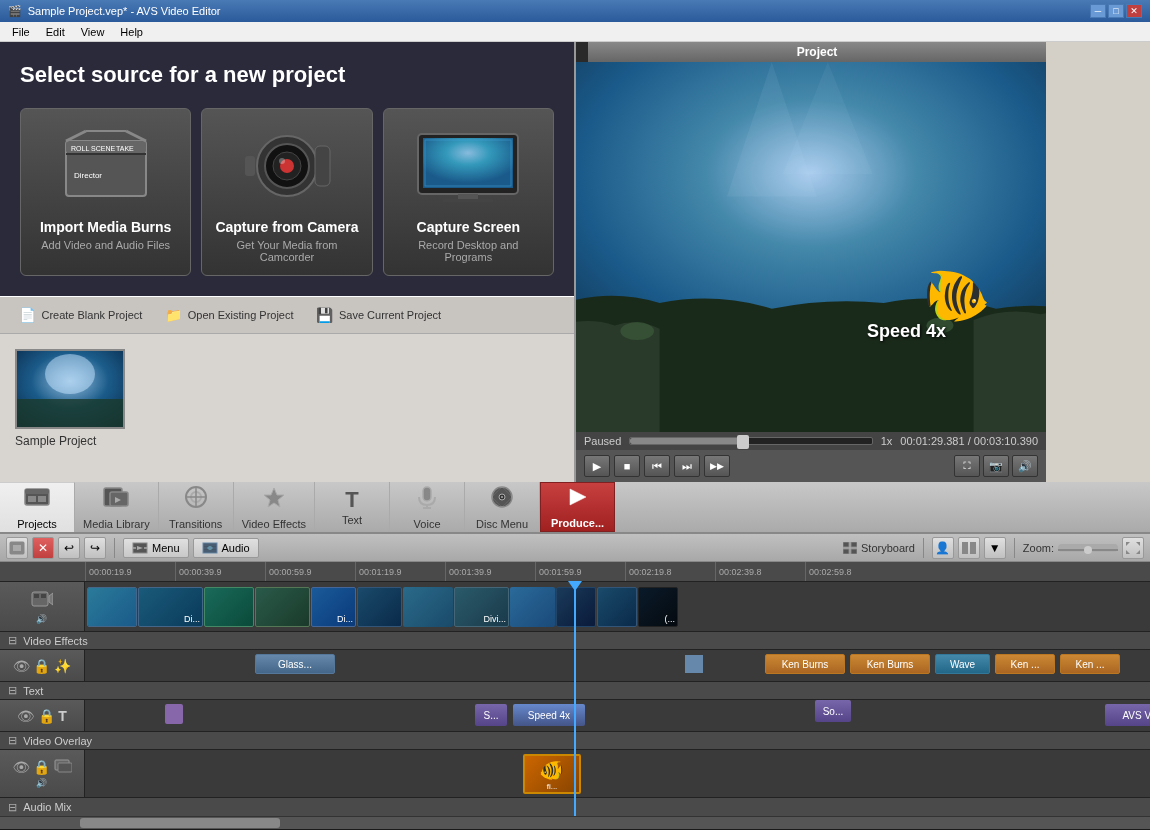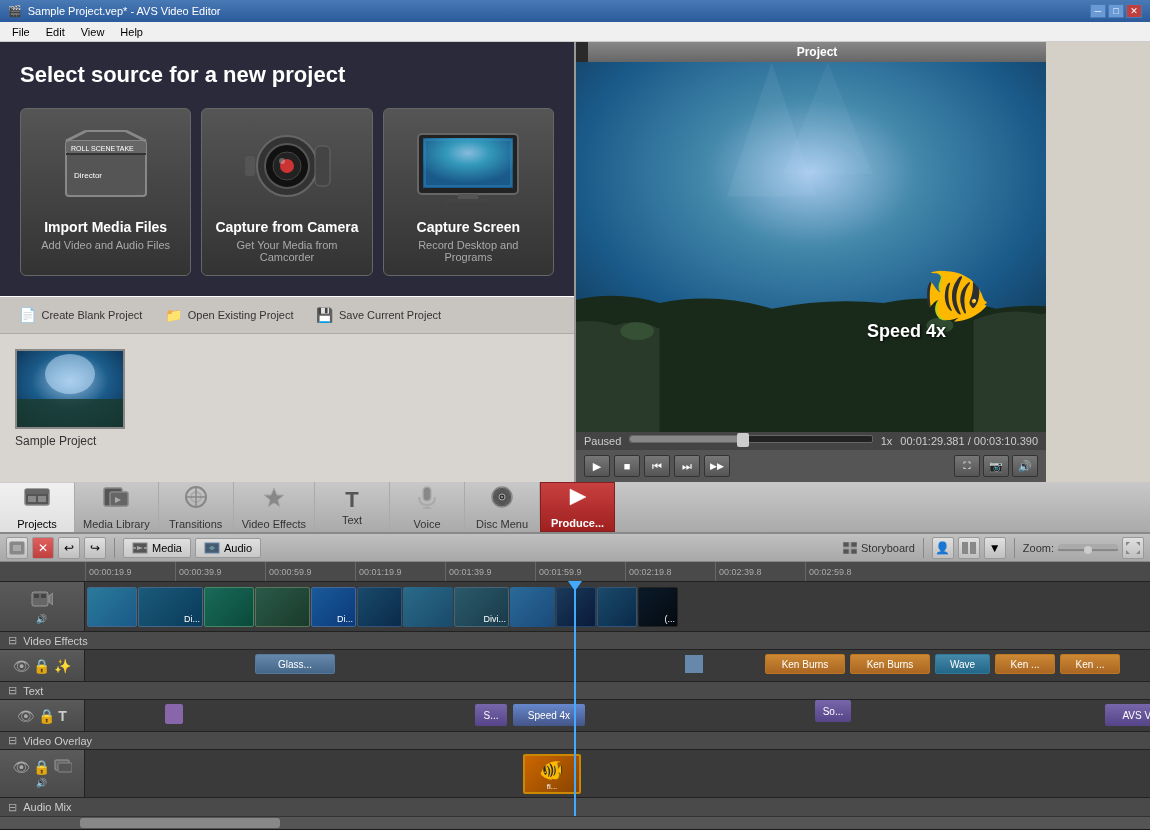--- a/index.html
+++ b/index.html
@@ -192,21 +192,21 @@
       bottom: 90px;
       right: 100px;
       color: white;
       font-size: 18px;
       font-weight: bold;
       text-shadow: 1px 1px 3px black;
     }
     .preview-status-bar {
       background: #444;
       display: flex;
-      align-items: flex-start;
+      align-items: center;
       padding: 3px 8px;
       gap: 8px;
     }
     .status-paused { color: #ccc; font-size: 11px; }
     .status-speed { color: #ccc; font-size: 11px; }
     .status-progress {
       flex: 1;
       height: 8px;
       background: #222;
       border: 1px solid #666;
@@ -524,21 +524,21 @@
               <text x="35" y="25" fill="white" font-size="7">SCENE</text>
               <text x="60" y="25" fill="white" font-size="7">TAKE</text>
               <rect x="10" y="27" width="80" height="2" fill="#333"></rect>
               <text x="18" y="52" fill="white" font-size="8">Director</text>
               <line x1="10" y1="15" x2="30" y2="5" stroke="#888" stroke-width="3"></line>
               <line x1="90" y1="15" x2="70" y2="5" stroke="#888" stroke-width="3"></line>
               <line x1="30" y1="5" x2="50" y2="5" stroke="#888" stroke-width="2"></line>
               <line x1="50" y1="5" x2="70" y2="5" stroke="#888" stroke-width="2"></line>
             </svg>
           </div>
-          <div class="source-option-title">Import Media Files</div>
+          <div class="source-option-title">Import Media Burns</div>
           <div class="source-option-subtitle">Add Video and Audio Files</div>
         </div>
 
         <div class="source-option">
           <div class="source-option-icon camera-icon">
             <svg width="100" height="80" viewBox="0 0 100 80">
               <ellipse cx="50" cy="40" rx="30" ry="30" fill="#333" stroke="#666" stroke-width="2"></ellipse>
               <ellipse cx="50" cy="40" rx="22" ry="22" fill="#111" stroke="#555" stroke-width="2"></ellipse>
               <ellipse cx="50" cy="40" rx="14" ry="14" fill="#222" stroke="#444"></ellipse>
               <ellipse cx="50" cy="40" rx="7" ry="7" fill="#cc3333"></ellipse>
@@ -772,21 +772,21 @@
     <div class="tl-btn">↩</div>
     <div class="tl-btn">↪</div>
     <div class="tl-divider"></div>
     <div class="tl-mode-btn">
       <svg width="16" height="14" viewBox="0 0 16 14">
         <rect x="1" y="2" width="14" height="10" fill="#555" stroke="#888"></rect>
         <polygon points="5,5 11,7 5,9" fill="#aaa"></polygon>
         <line x1="1" y1="7" x2="4" y2="7" stroke="#aaa" stroke-width="1.5"></line>
         <line x1="12" y1="7" x2="15" y2="7" stroke="#aaa" stroke-width="1.5"></line>
       </svg>
-      <span>Media</span>
+      <span>Menu</span>
     </div>
     <div class="tl-mode-btn">
       <svg width="16" height="14" viewBox="0 0 16 14">
         <rect x="1" y="2" width="14" height="10" fill="#445566" stroke="#6688aa"></rect>
         <path d="M5,7 Q8,3 11,7 Q8,11 5,7" fill="#6699aa"></path>
         <line x1="1" y1="4" x2="15" y2="4" stroke="#557799" stroke-width="0.5"></line>
         <line x1="1" y1="7" x2="15" y2="7" stroke="#557799" stroke-width="0.5"></line>
         <line x1="1" y1="10" x2="15" y2="10" stroke="#557799" stroke-width="0.5"></line>
       </svg>
       <span>Audio</span>

